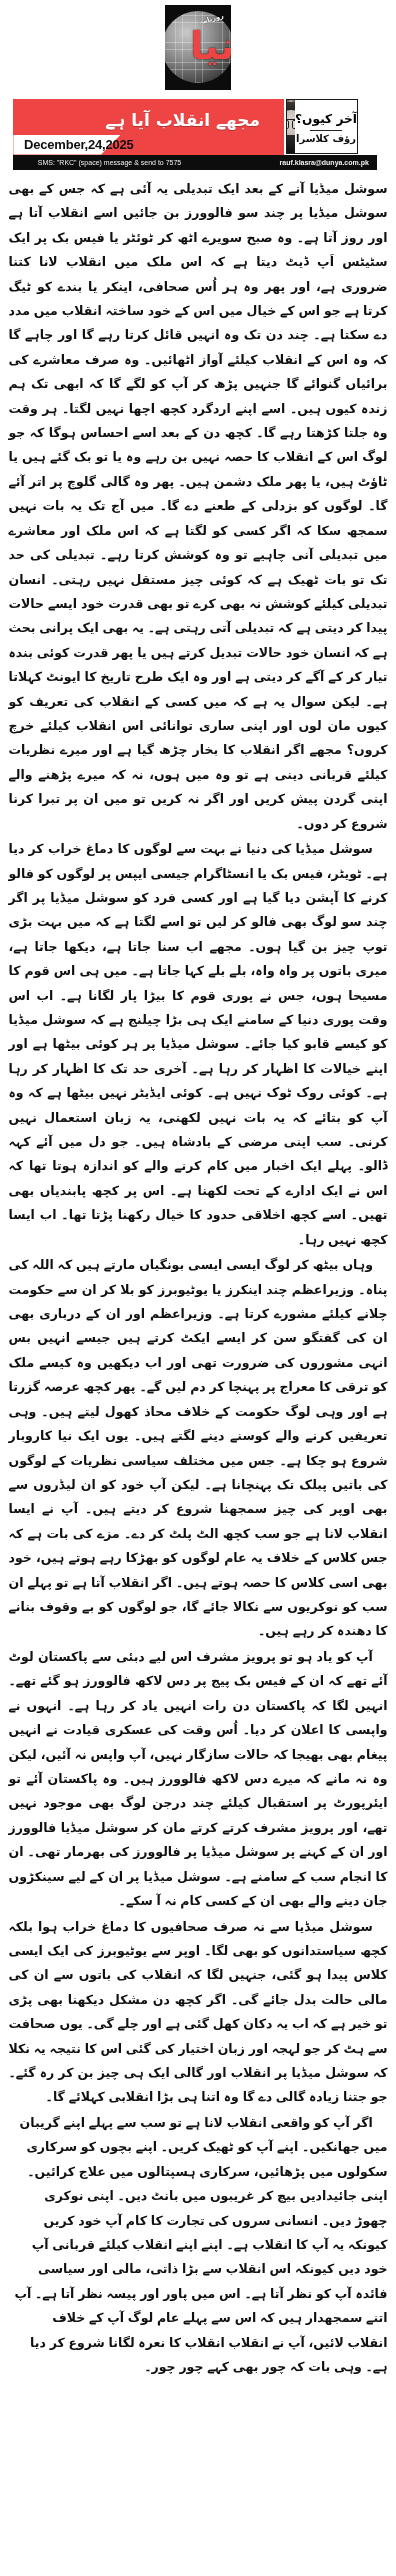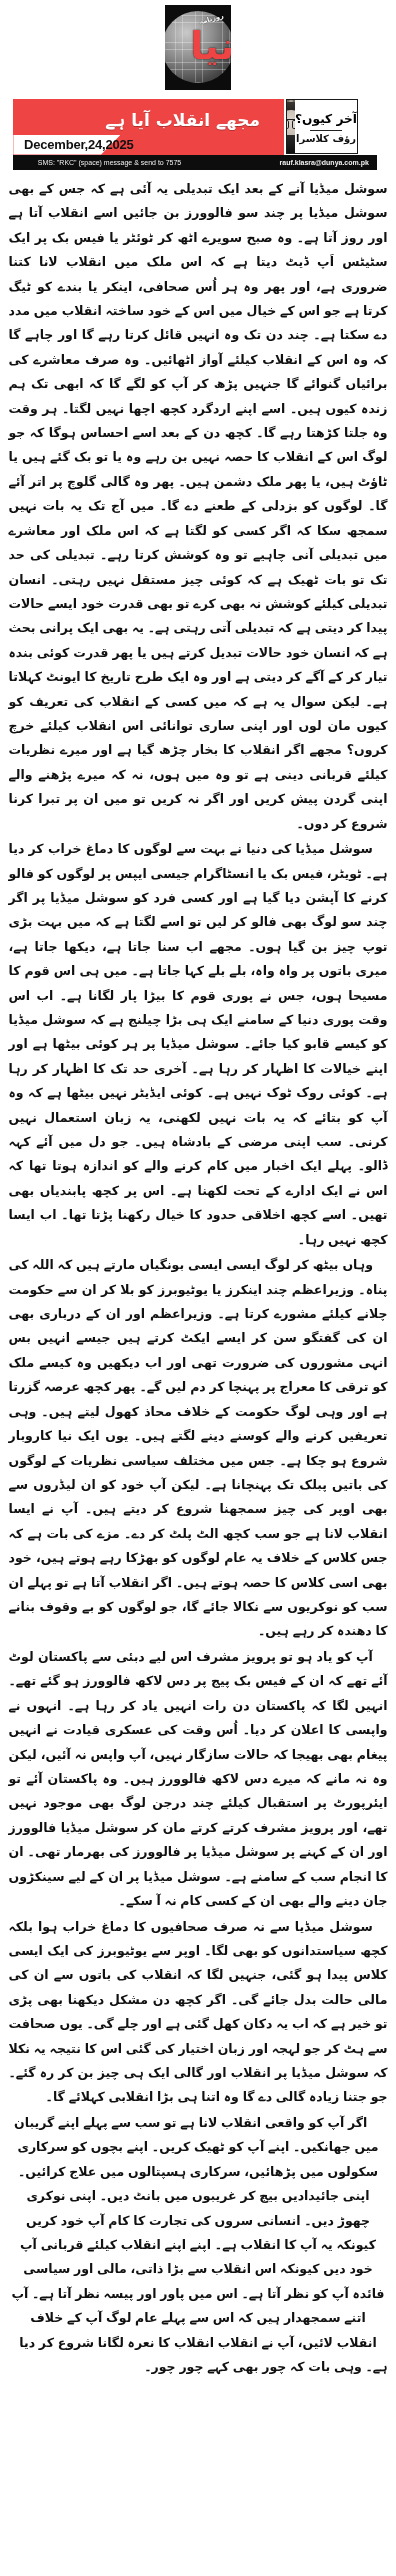--- a/index.html
+++ b/index.html
@@ -233,21 +233,21 @@
   }
   .article p {
     margin: 0 0 1.2px 0;
     color: #111111;
     font-size: 12.5px;
     line-height: 24.4px;
     font-weight: 700;
     word-spacing: -0.6px;
   }
   .article p.indent { text-indent: 14.6px; }
-  .article p.last { text-align: center; }
+  .article p.last { text-align: right; }
 </style>
 </head>
 <body>
 
 <div class="masthead">
   <div class="logo-box">
     <div class="logo-globe"></div>
     <div class="logo-kicker">روزنامہ</div>
     <div class="logo-word">دنیا</div>
   </div>

